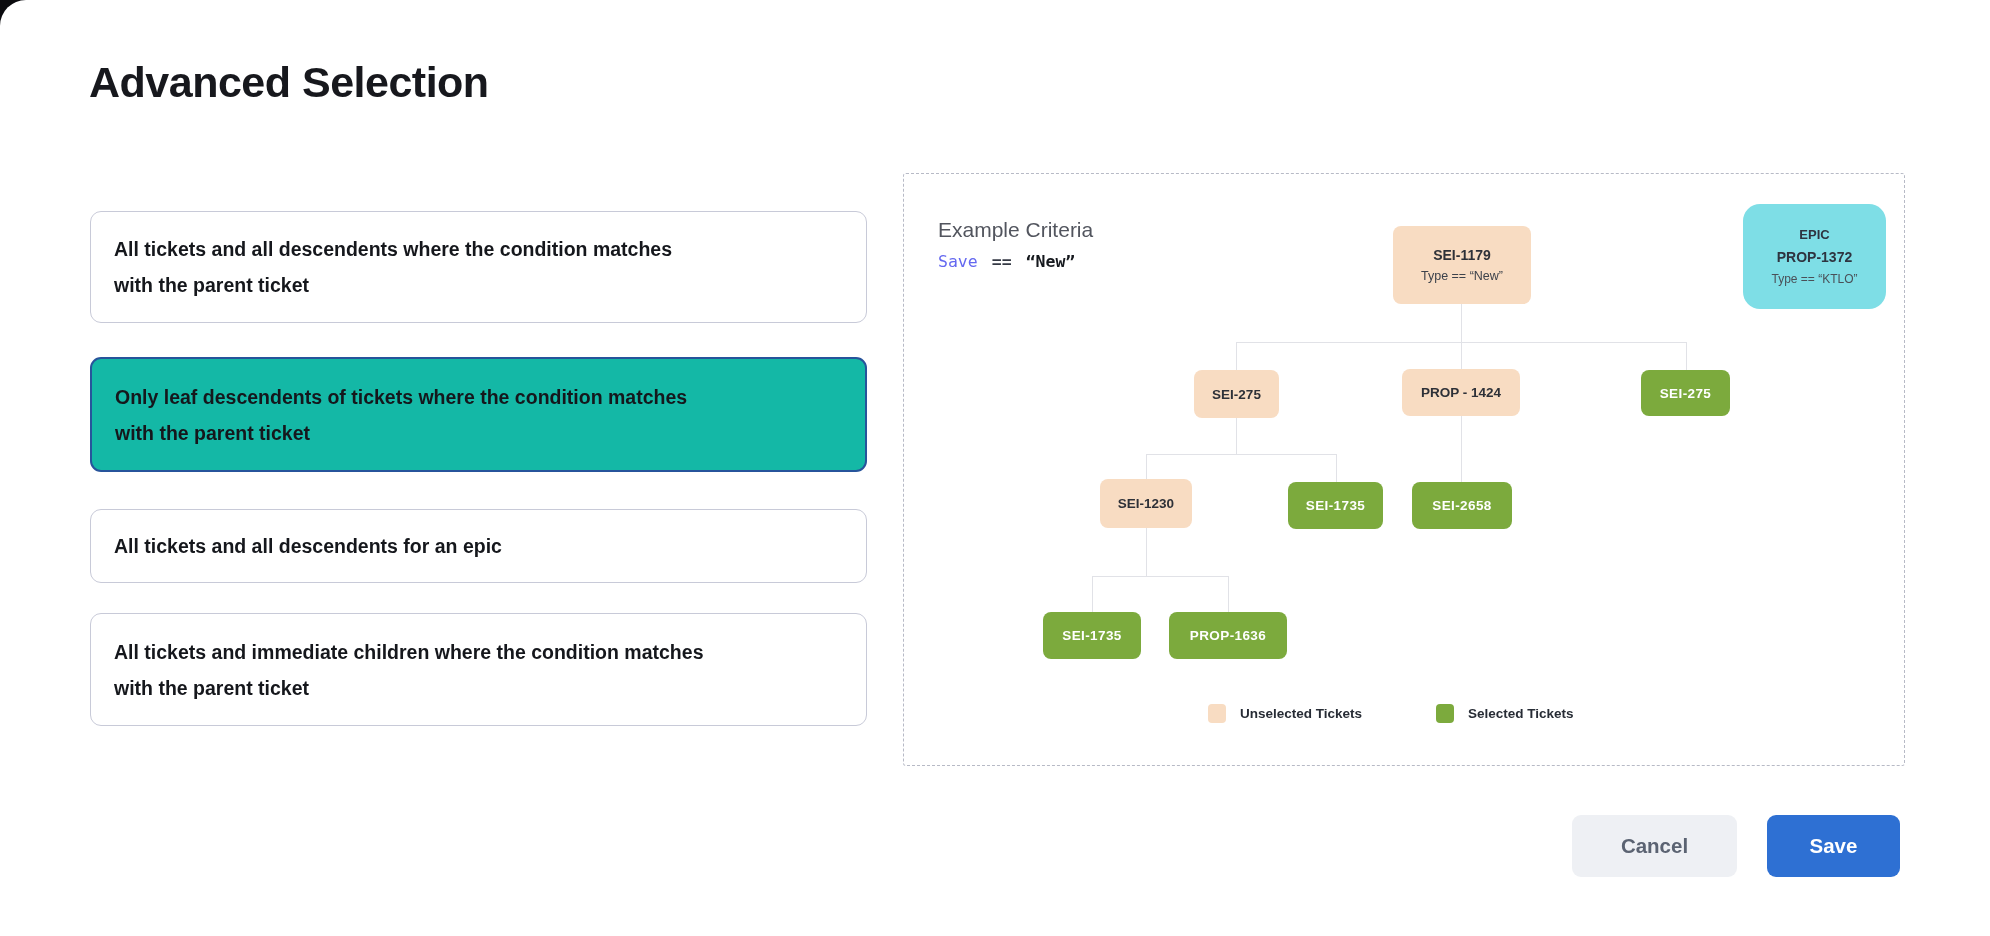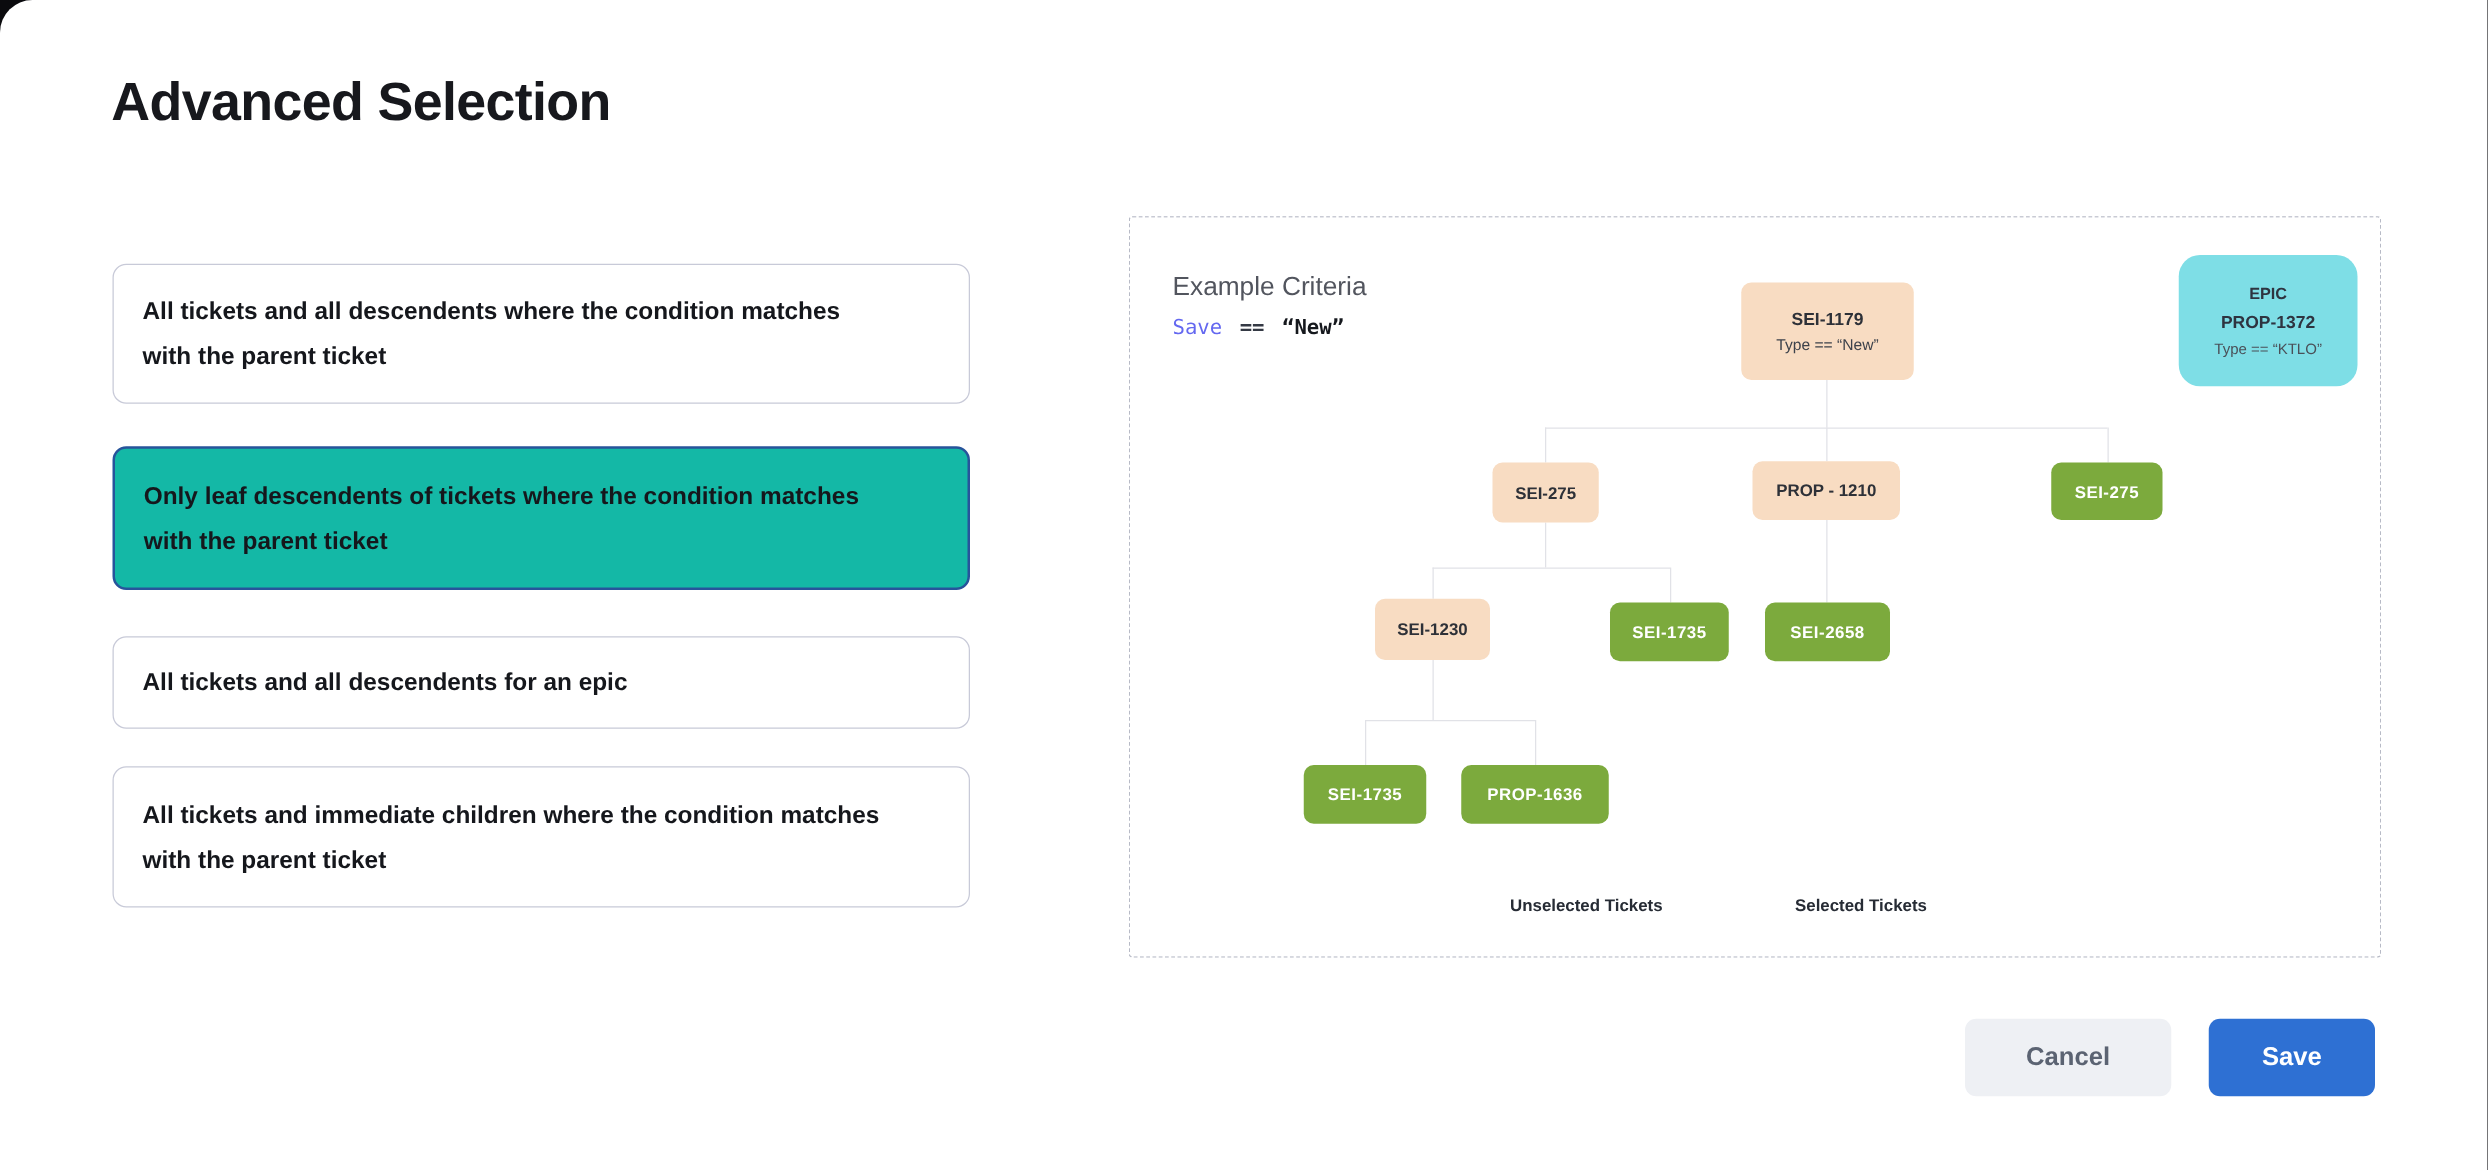--- a/index.html
+++ b/index.html
@@ -4,21 +4,21 @@
 <style>
   * { margin:0; padding:0; box-sizing:border-box; }
   html,body { background:#0b0b0e; }
   body { width:1990px; height:936px; position:relative; font-family:"Liberation Sans", sans-serif; }
   .page { position:absolute; inset:0; background:#ffffff; border-top-left-radius:26px; overflow:hidden; }
 
   
   .page-title { position:absolute; left:89px; top:58px; font-size:43px; font-weight:700; color:#17181d; letter-spacing:-0.5px; }
 
   
-  .card { position:absolute; left:90px; width:686px; display:flex; align-items:center;
+  .card { position:absolute; left:90px; width:777px; display:flex; align-items:center;
           border:1.5px solid #c8cad8; border-radius:11px; background:#ffffff; padding-left:23px; cursor:pointer; }
   .card .label { font-size:19.5px; font-weight:600; color:#15171c; line-height:36px; max-width:590px; }
   .card.c1 { top:211px; height:112px; }
   .card.c2 { top:357px; height:115px; }
   .card.c3 { top:509px; height:74px;align-items:center; }
   .card.c4 { top:613px; height:113px; }
   .card.selected { border:2px solid #27549b; background:#14b8a6; }
 
   
   .panel { position:absolute; left:903px; top:173px; width:1002px; height:593px;
@@ -62,21 +62,21 @@
   .h2      { left:242px; top:280px; width:190px; height:1px; }
   .d2a     { left:242px; top:280px; width:1px; height:25px; }
   .d2b     { left:432px; top:280px; width:1px; height:28px; }
   .v-prop  { left:557px; top:242px; width:1px; height:66px; }
   .v3      { left:242px; top:354px; width:1px; height:48px; }
   .h3      { left:188px; top:402px; width:136px; height:1px; }
   .d3a     { left:188px; top:402px; width:1px; height:36px; }
   .d3b     { left:324px; top:402px; width:1px; height:36px; }
 
   
-  .legend-item { position:absolute; display:flex; align-items:center; gap:14px; height:20px;flex-direction:column; }
+  .legend-item { position:absolute; display:flex; align-items:center; gap:14px; height:20px; }
   .legend-item.l1 { left:304px; top:529px; }
   .legend-item.l2 { left:532px; top:529px; }
   .swatch { width:18px; height:19px; border-radius:4px; }
   .swatch.peach-sw { background:#f8dcc2; }
   .swatch.green-sw { background:#7caa3d; }
   .legend-item .legend-label { font-size:13.5px; font-weight:bold; color:#272c35; }
 
   
   .btn { position:absolute; top:815px; height:62px; border:none; border-radius:9px;
          font-family:"Liberation Sans", sans-serif; font-size:20.5px; font-weight:bold; cursor:pointer; }
@@ -133,21 +133,21 @@
     <div class="node cyan epic">
       <div class="node-kind">EPIC</div>
       <div class="node-title">PROP-1372</div>
       <div class="node-sub">Type == “KTLO”</div>
     </div>
 
     <div class="node peach n0">
         <span>SEI-275</span>
       </div>
     <div class="node peach n1">
-        <span>PROP - 1210</span>
+        <span>PROP - 1424</span>
       </div>
     <div class="node green n2">
         <span>SEI-275</span>
       </div>
     <div class="node peach n3">
         <span>SEI-1230</span>
       </div>
     <div class="node green n4">
         <span>SEI-1735</span>
       </div>

